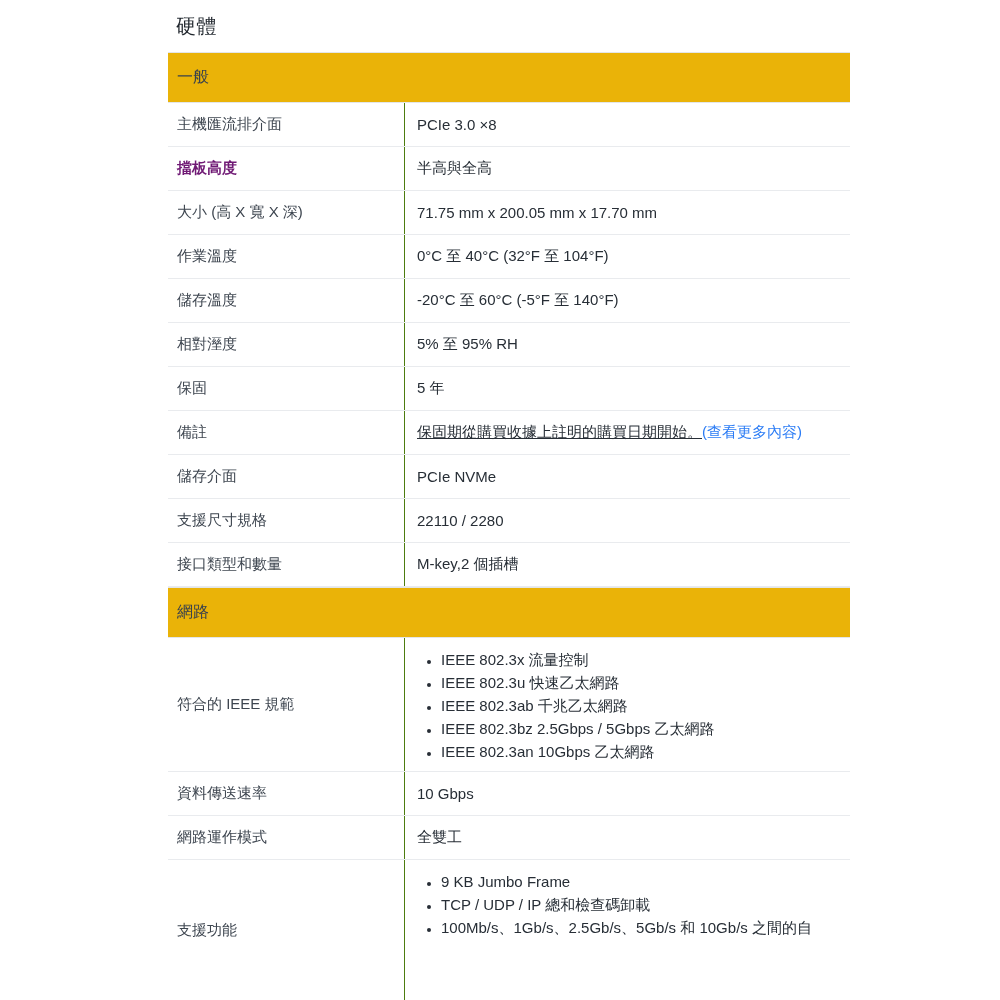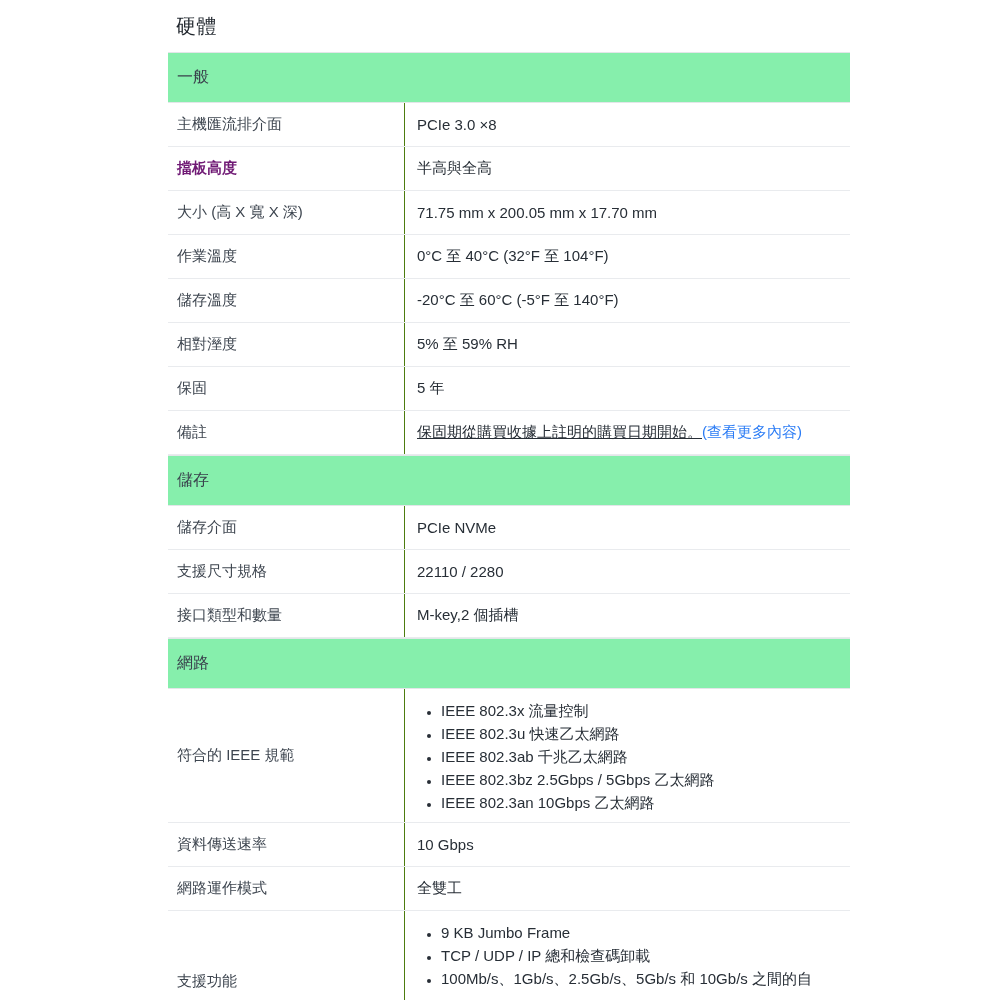--- a/index.html
+++ b/index.html
@@ -22,21 +22,21 @@
     align-items: center;
     margin: 0;
     padding-left: 8px;
     font-size: 20px;
     font-weight: 400;
     color: #1f252c;
     letter-spacing: 0.5px;
   }
   .section-header {
     height: 51px;
-    background: #86efac;
+    background: #eab308;
     border-top: 1px solid #e3e6e9;
     border-bottom: 1px solid #e3e6e9;
     display: flex;
     align-items: center;
     padding-left: 9px;
     font-size: 16px;
     color: #3a424d;
   }
   .row {
     display: flex;
@@ -124,40 +124,37 @@
       <div class="cell-value">0°C 至 40°C (32°F 至 104°F)</div>
     </div>
 
     <div class="row">
       <div class="cell-label">儲存溫度</div>
       <div class="cell-value">-20°C 至 60°C (-5°F 至 140°F)</div>
     </div>
 
     <div class="row">
       <div class="cell-label">相對溼度</div>
-      <div class="cell-value">5% 至 59% RH</div>
+      <div class="cell-value">5% 至 95% RH</div>
     </div>
 
     <div class="row">
       <div class="cell-label">保固</div>
       <div class="cell-value">5 年</div>
     </div>
 
     <div class="row">
       <div class="cell-label">備註</div>
       <div class="cell-value">
         <span>
           <span class="note-text">保固期從購買收據上註明的購買日期開始。</span><a class="see-more-link">(查看更多內容)</a>
         </span>
       </div>
     </div>
 
-    <div class="section-header">
-      <span>儲存</span>
-    </div>
 
     <div class="row">
       <div class="cell-label">儲存介面</div>
       <div class="cell-value">PCIe NVMe</div>
     </div>
 
     <div class="row">
       <div class="cell-label">支援尺寸規格</div>
       <div class="cell-value">22110 / 2280</div>
     </div>

